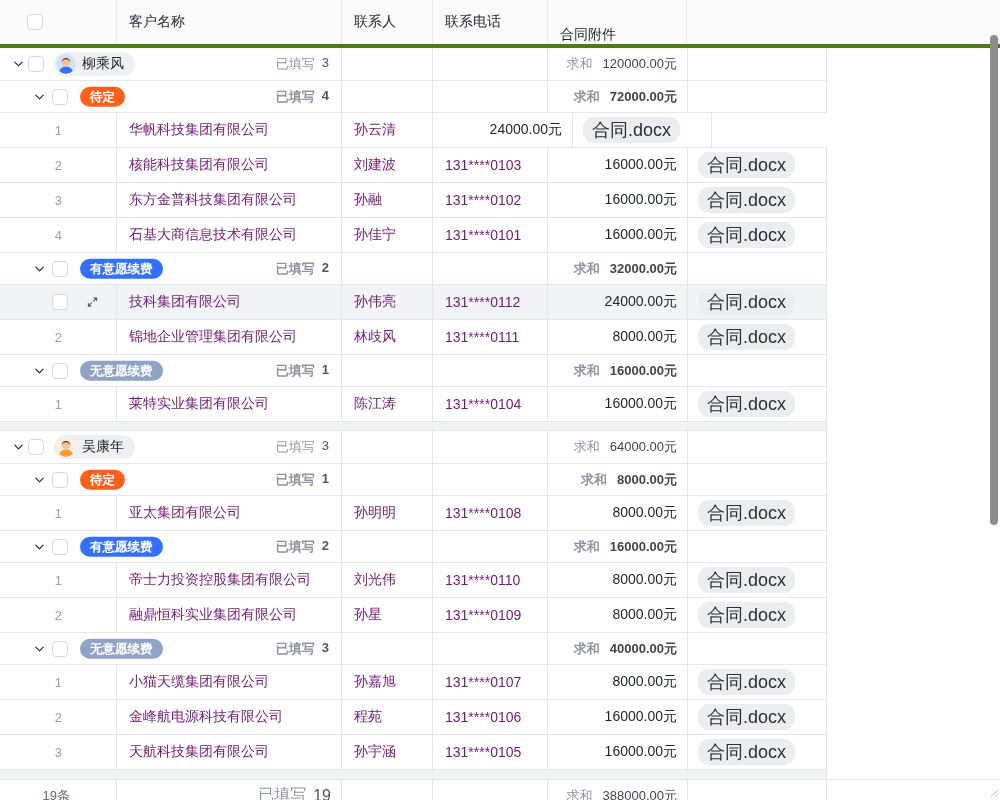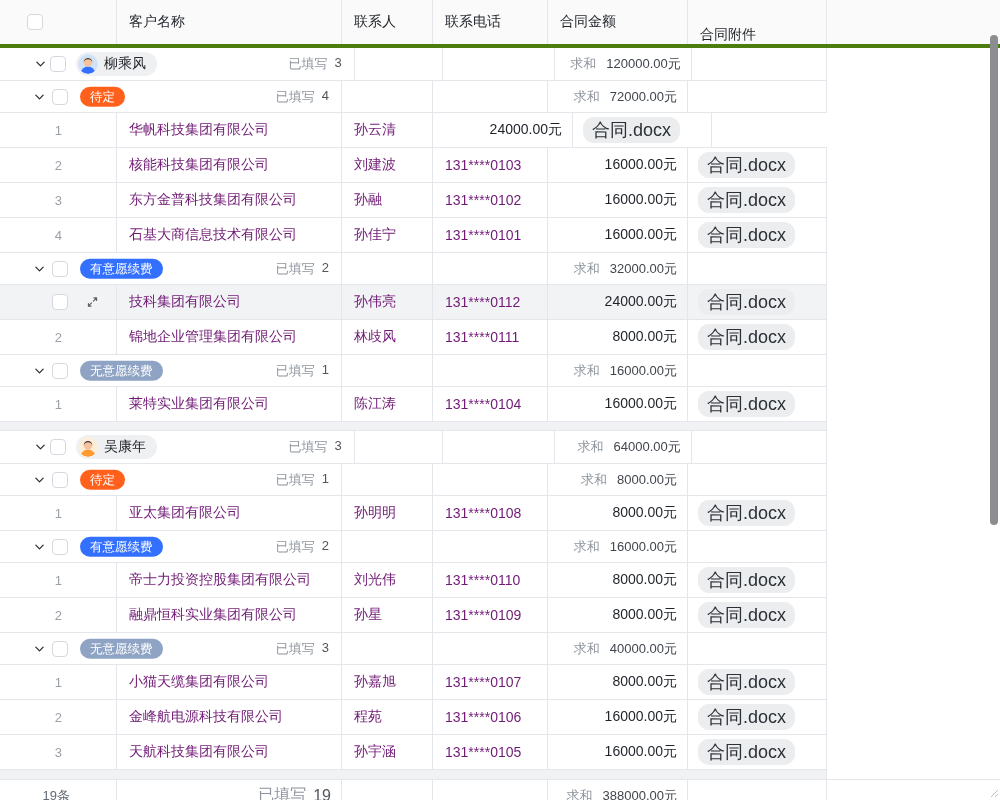--- a/index.html
+++ b/index.html
@@ -13,21 +13,21 @@
         border-bottom:4px solid #4d7c0f;box-sizing:border-box;}
   .hcell{box-sizing:border-box;border-right:1px solid #e5e6eb;display:flex;
          align-items:center;font-size:14px;color:#1f2329;padding-left:12px;background:#fafafa;}
   .hcell.first{padding-left:27px;}
   .hfill{flex:1;background:#fafafa;}
   
   .w0{width:117px;} .w1{width:225px;} .w2{width:91px;} .w3{width:115px;}
   .w4{width:140px;} .w5{width:139px;align-items:flex-end;} .m342{width:342px;position:relative;}
   .row{display:flex;width:827px;border-bottom:1px solid #e5e6eb;
        box-sizing:border-box;background:#fff;}
-  .prow{height:33px;padding-left:22px;} .srow{height:32px;} .drow{height:35px;}
+  .prow{height:33px;} .srow{height:32px;font-weight:bold;} .drow{height:35px;}
   .cell{box-sizing:border-box;border-right:1px solid #e5e6eb;display:flex;
         align-items:center;overflow:hidden;}
   .hovered{background:#f2f3f5;}
   
   .chev{position:absolute;top:50%;transform:translateY(-50%);}
   .prow .chev{left:13px;} .srow .chev{left:34px;}
   .cb{position:absolute;top:50%;transform:translateY(-50%);width:14px;height:14px;
       border:1px solid #d5d8dd;border-radius:4px;background:#fff;}
   .prow .cb{left:28px;} .srow .cb{left:52px;}
   .drow .cb{position:absolute;left:52px;}
@@ -74,23 +74,20 @@
     <span class="cb" style="position:static;transform:none"></span>
   </div>
   <div class="hcell w1">
       <span>客户名称</span>
     </div>
   <div class="hcell w2">
       <span>联系人</span>
     </div>
   <div class="hcell w3">
       <span>联系电话</span>
-    </div>
-  <div class="hcell w4">
-      <span>合同金额</span>
     </div>
   <div class="hcell w5">
       <span>合同附件</span>
     </div>
   <div class="hfill"></div>
 </div>
 
 <div id="tbody">
     <div class="row prow">
       <div class="cell m342">

